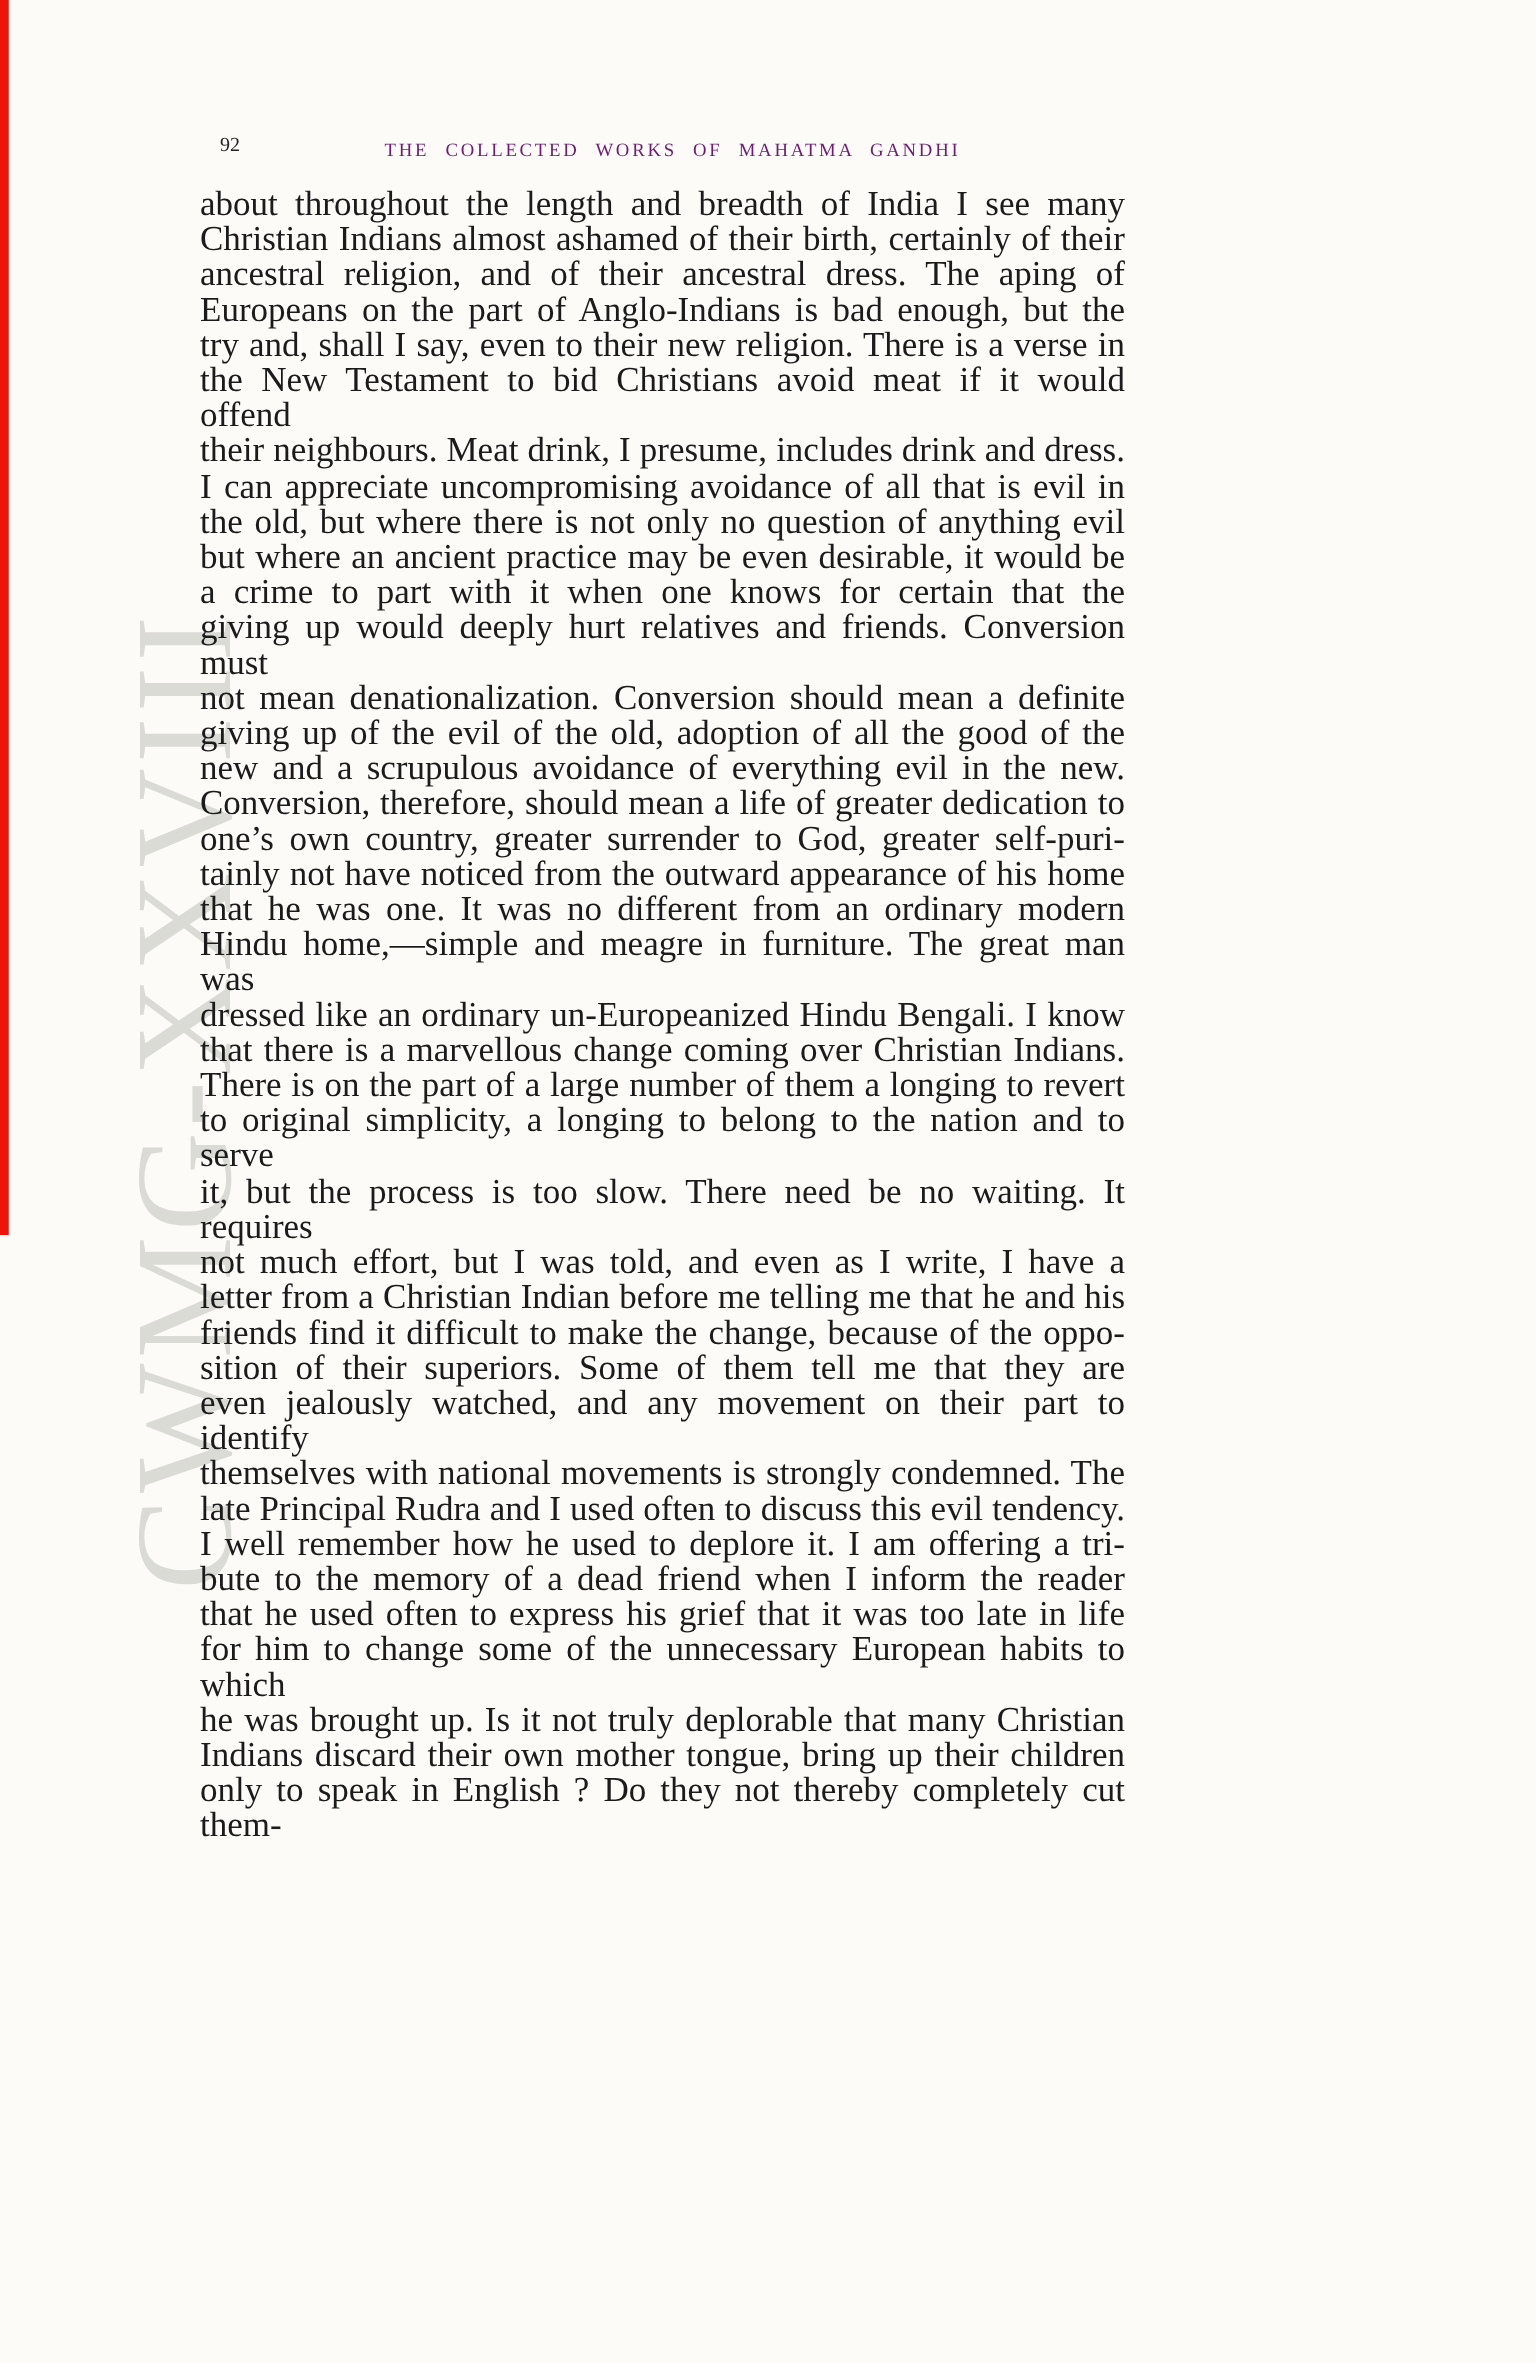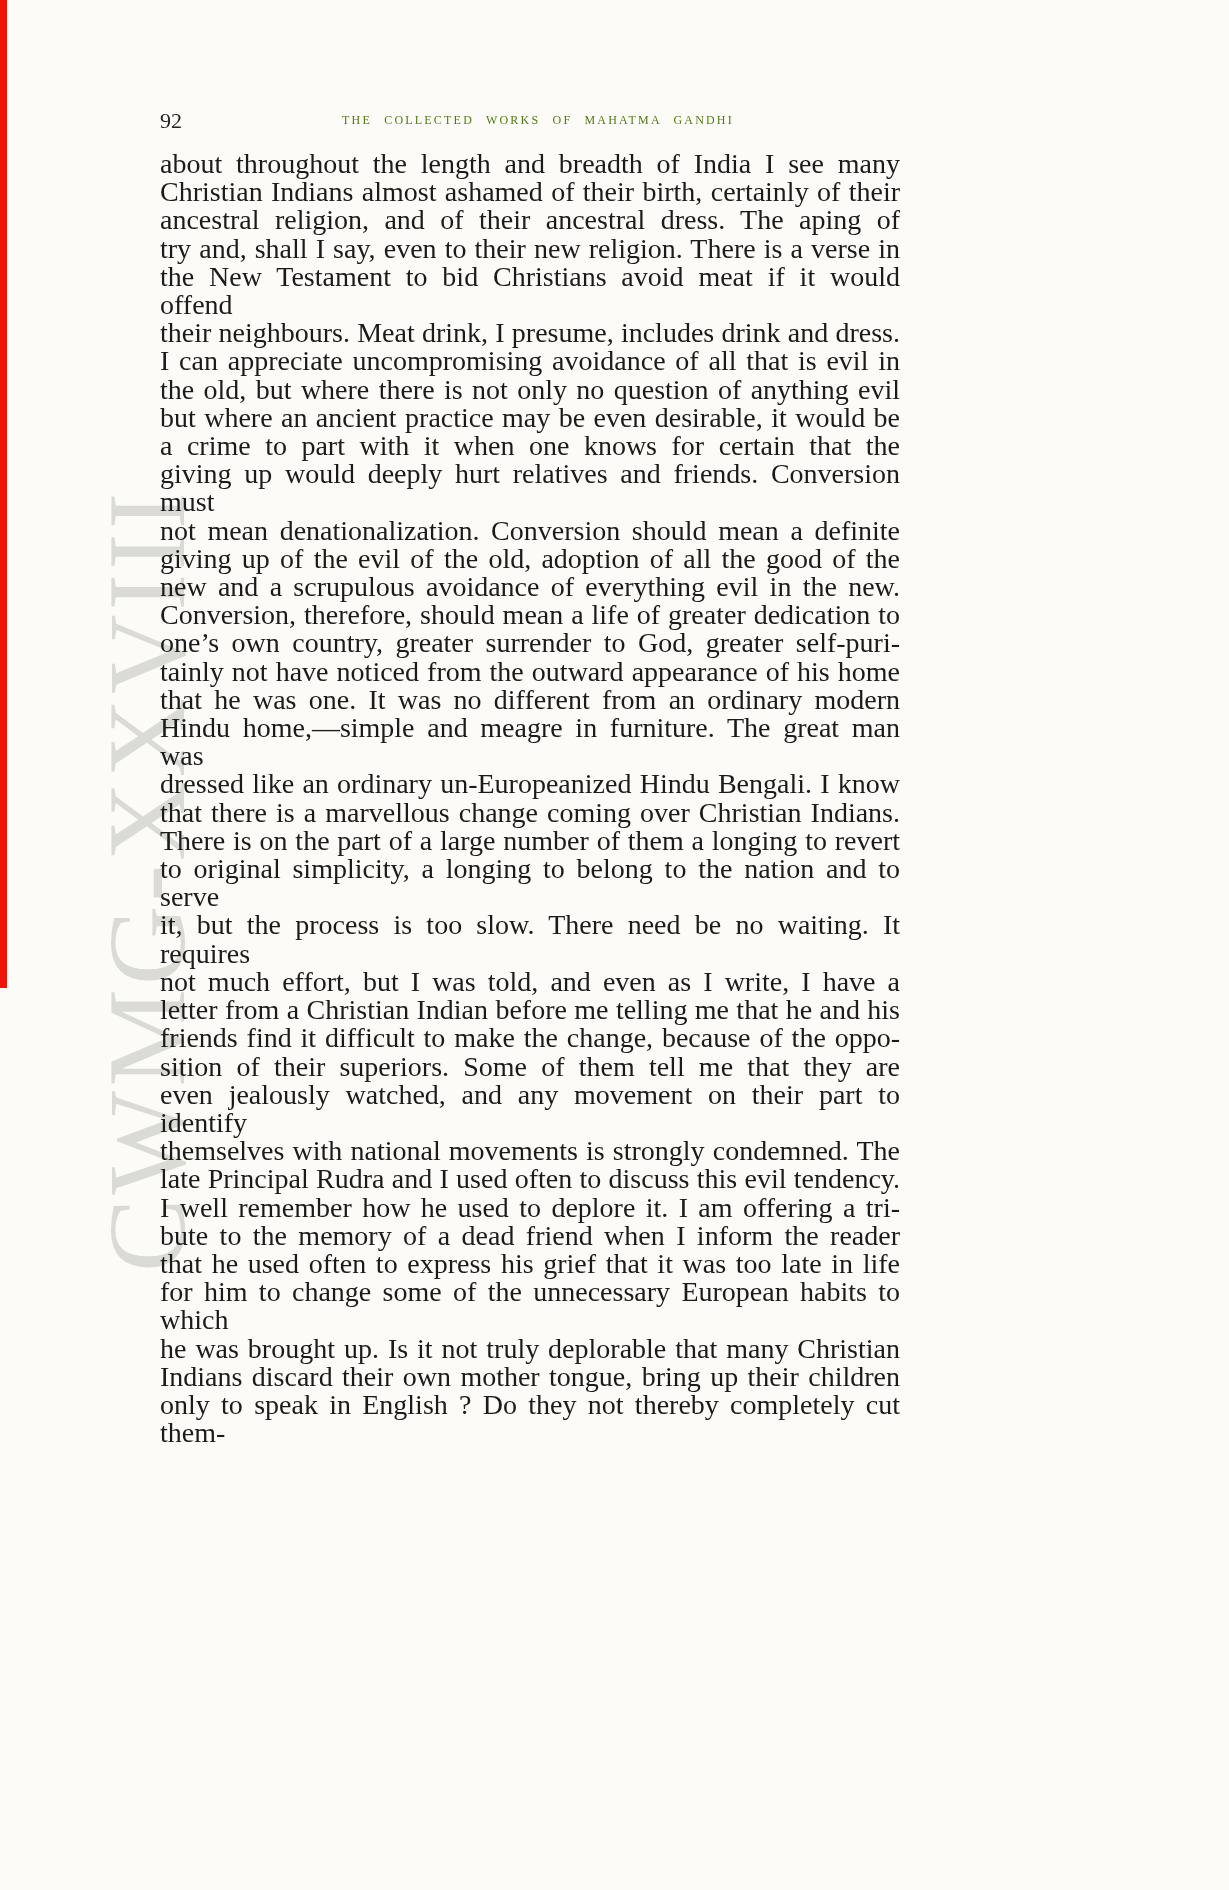--- a/index.html
+++ b/index.html
@@ -46,35 +46,35 @@
     width: 740px;
     z-index: 1;
   }
   .header {
     position: relative;
     height: 30px;
     margin-bottom: 14px;
   }
   .pagenum {
     position: absolute;
-    left: 0;
+    left: 16px;
     top: 2px;
-    font-size: 22px;
+    font-size: 16px;
     color: #222;
   }
   .header-title {
     position: absolute;
     left: 16px;
     right: 0;
     top: 7px;
     text-align: center;
-    font-size: 12px;
+    font-size: 15px;
     letter-spacing: 2.2px;
     word-spacing: 7px;
-    color: #4d7c0f;
+    color: #701a75;
   }
   .body-text {
     font-size: 28px;
   }
   .line {
     line-height: 28.2px;
     text-align: justify;
     text-align-last: justify;
     -moz-text-align-last: justify;
     white-space: normal;
@@ -93,20 +93,21 @@
 
     <div class="header">
       <span class="pagenum">92</span>
       <span class="header-title">THE COLLECTED WORKS OF MAHATMA GANDHI</span>
     </div>
 
     <div class="body-text">
         <div class="line">about throughout the length and breadth of India I see many</div>
         <div class="line">Christian Indians almost ashamed of their birth, certainly of their</div>
         <div class="line">ancestral religion, and of their ancestral dress. The aping of</div>
+        <div class="line">Europeans on the part of Anglo-Indians is bad enough, but the</div>
         <div class="line">try and, shall I say, even to their new religion. There is a verse in</div>
         <div class="line">the New Testament to bid Christians avoid meat if it would offend</div>
         <div class="line">their neighbours. Meat drink, I presume, includes drink and dress.</div>
         <div class="line">I can appreciate uncompromising avoidance of all that is evil in</div>
         <div class="line">the old, but where there is not only no question of anything evil</div>
         <div class="line">but where an ancient practice may be even desirable, it would be</div>
         <div class="line">a crime to part with it when one knows for certain that the</div>
         <div class="line">giving up would deeply hurt relatives and friends. Conversion must</div>
         <div class="line">not mean denationalization. Conversion should mean a definite</div>
         <div class="line">giving up of the evil of the old, adoption of all the good of the</div>

